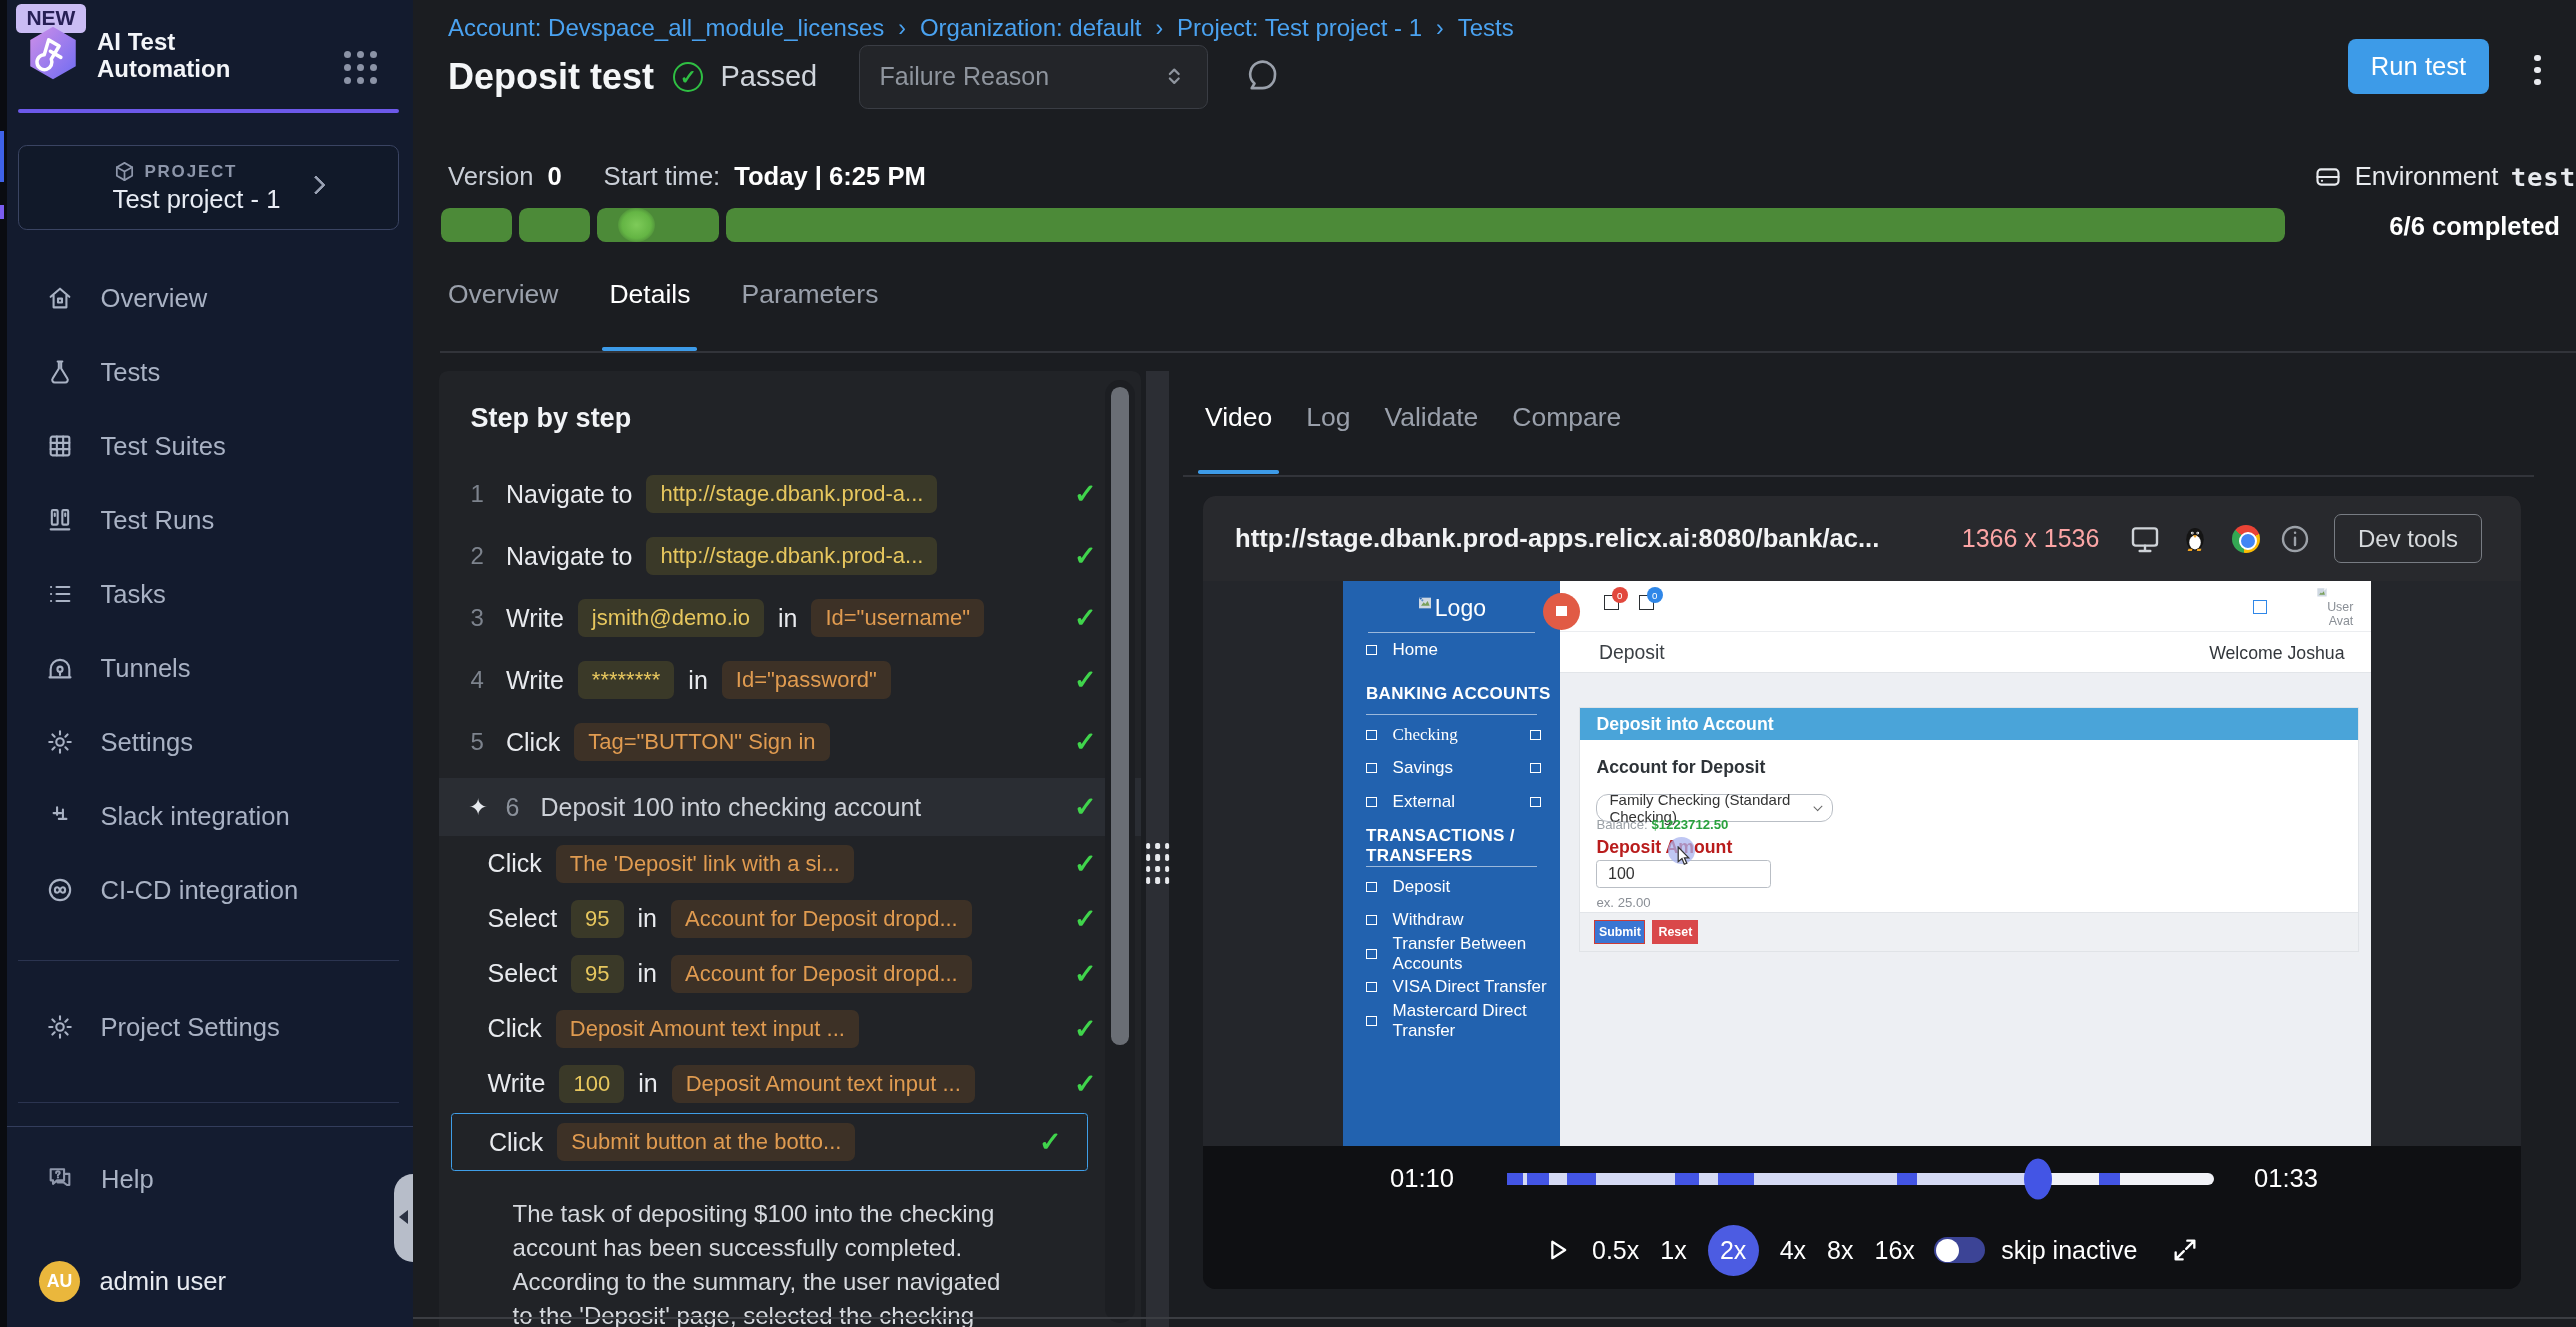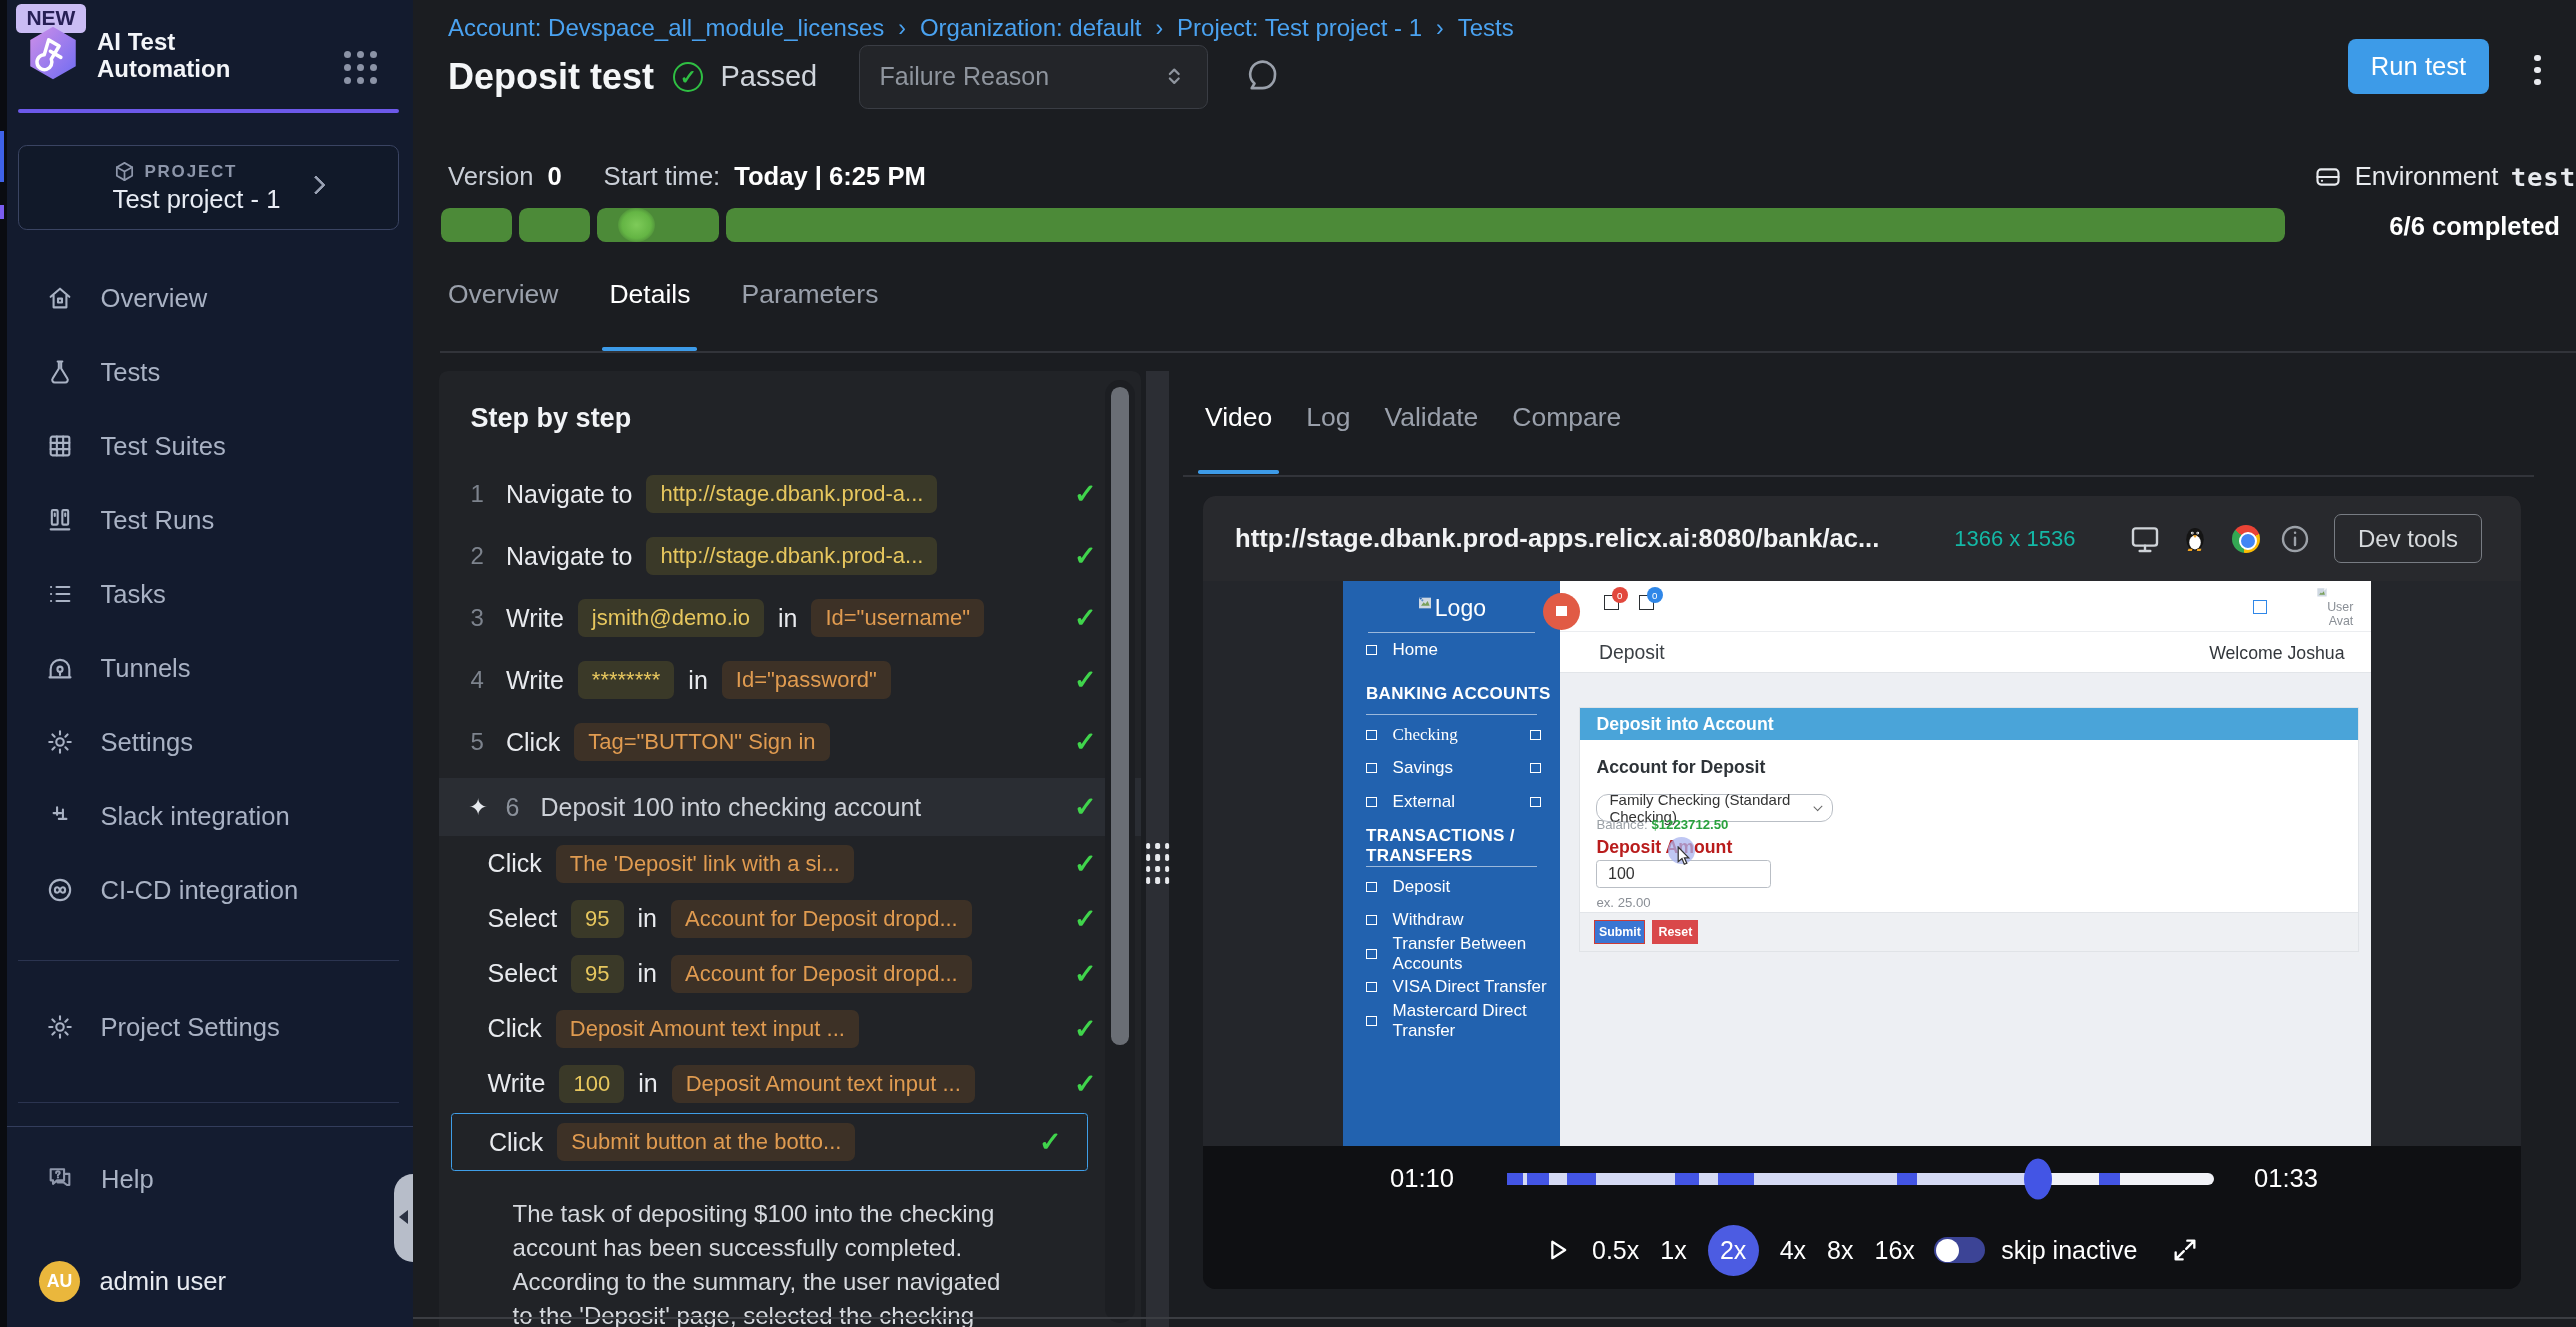--- a/index.html
+++ b/index.html
@@ -98,21 +98,21 @@
   .v-resizer .dots{position:absolute;left:50%;top:472px;transform:translateX(-50%);display:grid;grid-template-columns:repeat(3,4.4px);gap:5.3px}
   .v-resizer .dots i{width:4.4px;height:6.2px;border-radius:1.8px;background:#e8eaee}
 
   
   .right-panel{position:absolute;left:770px;top:371px;right:0;bottom:0}
   .rtabs{position:absolute;left:22px;top:31px;display:flex;gap:34px;font-size:26.5px;color:#9aa0ab}
   .rtabs-rule{position:absolute;left:0;right:42px;top:104px;height:1.8px;background:#32343a}
   .video-card{position:absolute;left:20px;top:125px;width:1318px;height:793px;background:#141519;border-radius:12.4px;overflow:hidden}
   .url-bar{position:absolute;left:0;top:0;width:100%;height:85px;background:#28292d;display:flex;align-items:center;padding:0 39px 0 32px}
   .url-text{font-size:25.6px;font-weight:bold;color:#f2f3f5;white-space:nowrap}
-  .res-text{margin-left:auto;font-size:22px;color:#14b8a6;margin-right:34px}
+  .res-text{margin-left:auto;font-size:25px;color:#fca5a5;margin-right:10px}
   .ubicon{width:32px;height:32px;color:#cfd3d8;margin-left:19.4px;flex:none}
   .chrome-ico{width:28px;height:28px;border-radius:50%;margin-left:19.4px;background:conic-gradient(from -50deg,#ea4335 0 120deg,#fbbc05 120deg 240deg,#34a853 240deg 360deg);position:relative}
   .chrome-ico::after{content:"";position:absolute;left:7px;top:7px;width:14px;height:14px;border-radius:50%;background:#4285f4;border:2.6px solid #fff}
   .devtools-btn{margin-left:23px;border:1.8px solid #787c83;border-radius:7px;padding:9.7px 23px;font-size:24px;color:#d7dadd;background:transparent;cursor:pointer;font-family:inherit;white-space:nowrap}
   .media{position:absolute;left:0;top:85px;width:100%;height:565px;background:#24262b}
 
   
   .bank{position:absolute;left:140px;top:0;width:1028px;height:565px;background:#fff;color:#2e3338}
   .b-side{position:absolute;left:0;top:0;width:217px;height:100%;background:#2262af;color:#fff}
   .b-logo{position:absolute;top:14px;left:0;width:100%;display:flex;justify-content:center;align-items:flex-start;gap:1.8px;font-size:23px;color:#fff}

